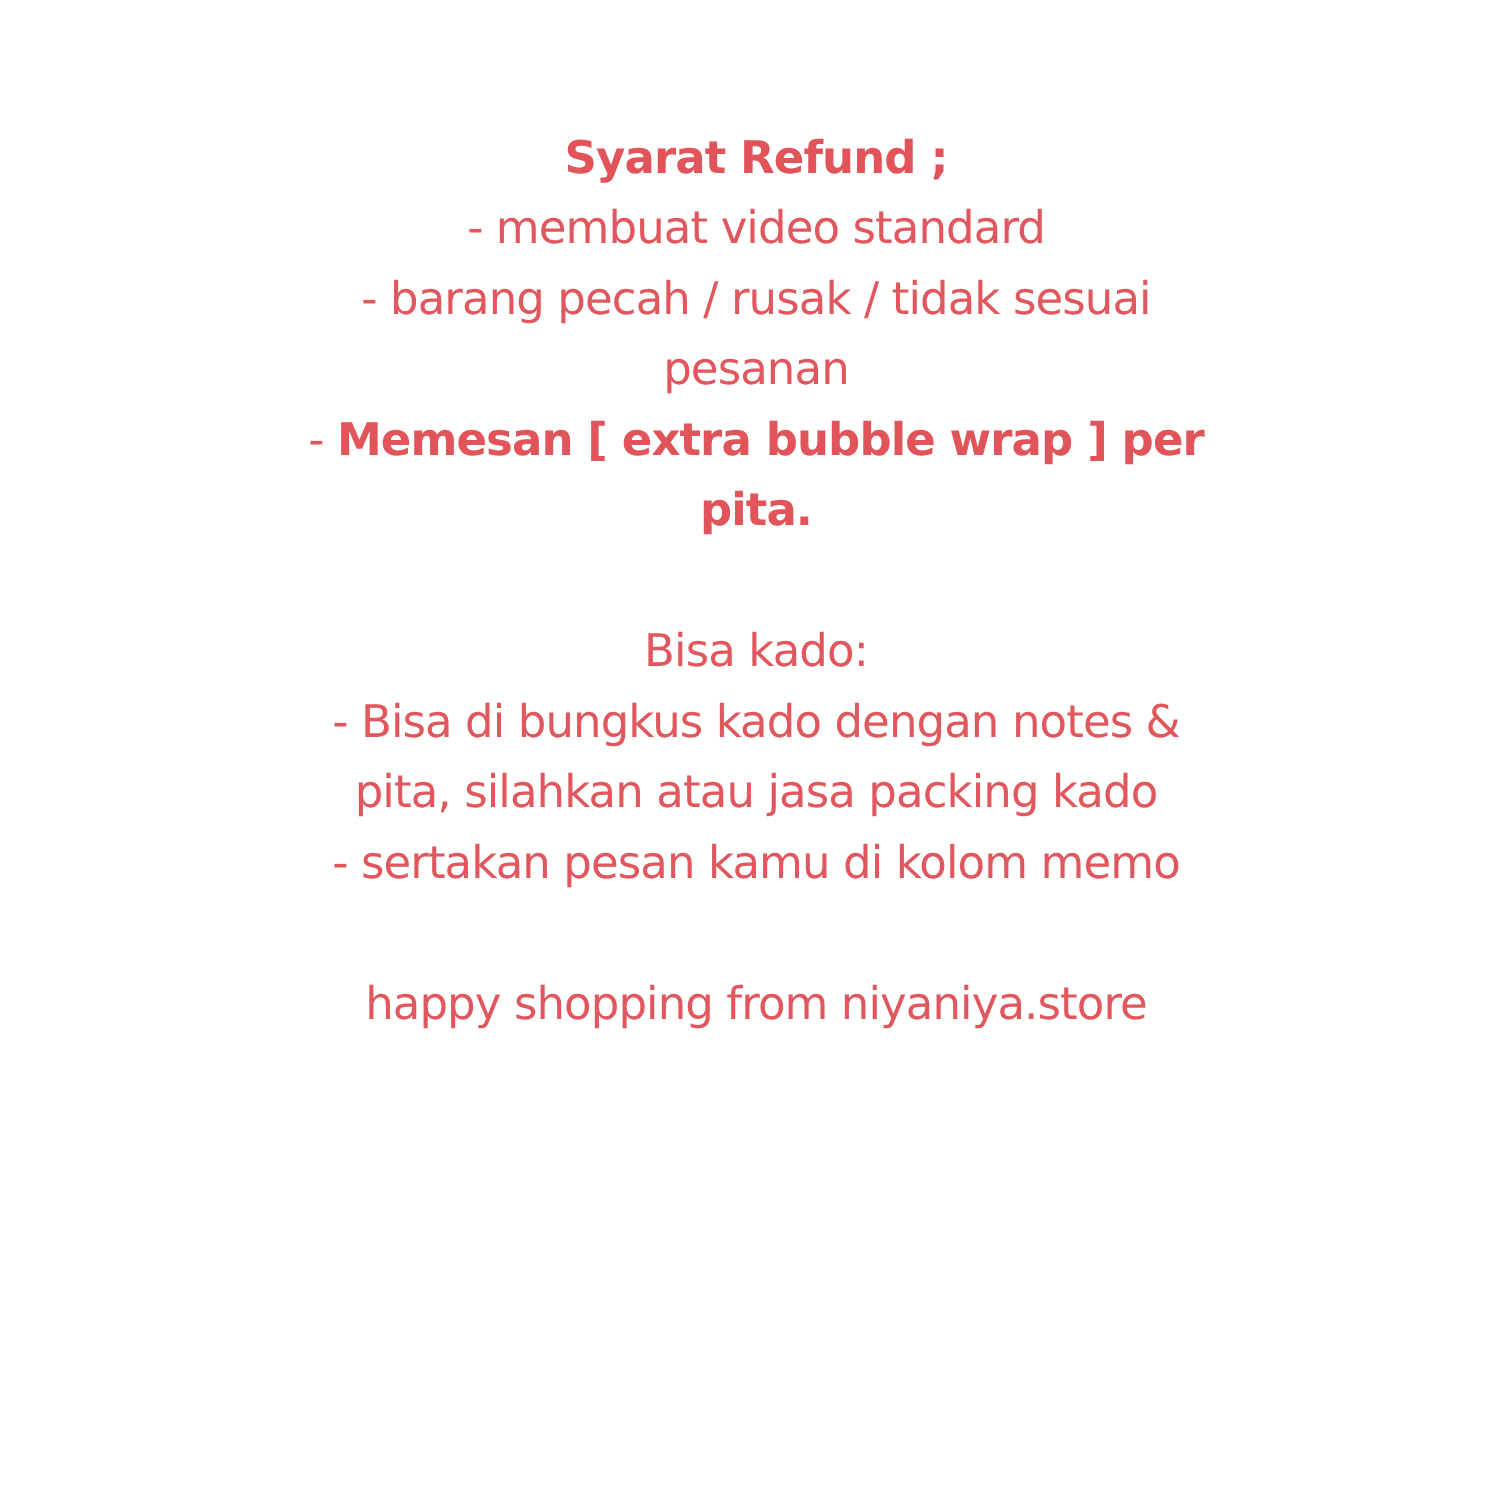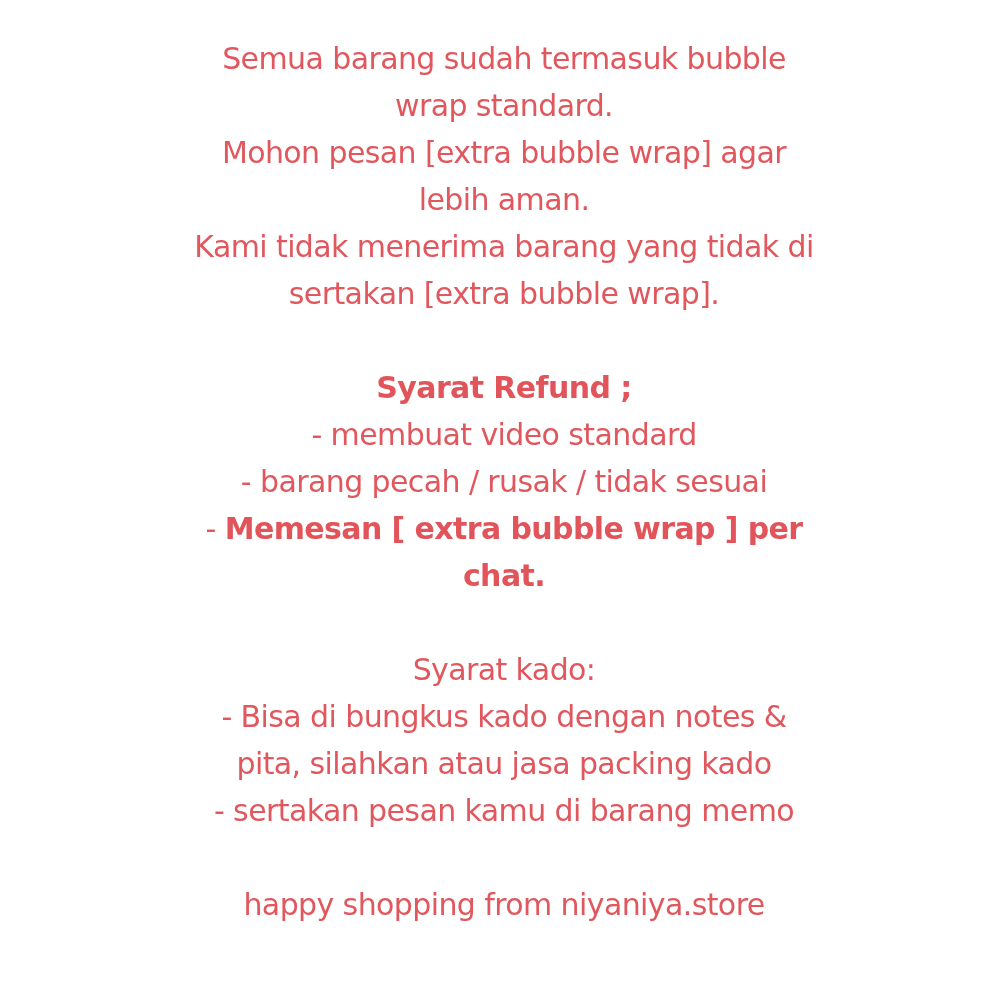--- a/index.html
+++ b/index.html
@@ -35,44 +35,37 @@
     }
     .bold {
       font-weight: bold;
       color: #e0545a;
     }
   </style>
 </head>
 <body>
 
 <div class="doc">
-  <div>
-    <span class="line">Semua barang sudah termasuk bubble</span>
-    <span class="line">wrap standard.</span>
-    <span class="line">Mohon pesan [extra bubble wrap] agar</span>
-    <span class="line">lebih aman.</span>
-    <span class="line">Kami tidak menerima barang yang tidak di</span>
-    <span class="line">sertakan [extra bubble wrap].</span>
-  </div>
 
   <span class="blank"></span>
 
   <div>
     <span class="line bold">Syarat Refund ;</span>
     <span class="line">- membuat video standard</span>
     <span class="line">- barang pecah / rusak / tidak sesuai</span>
+    <span class="line">pesanan</span>
     <span class="line"><span>- </span><span class="bold">Memesan [ extra bubble wrap ] per</span></span>
-    <span class="line bold">chat.</span>
+    <span class="line bold">pita.</span>
   </div>
 
   <span class="blank"></span>
 
   <div>
-    <span class="line">Syarat kado:</span>
+    <span class="line">Bisa kado:</span>
     <span class="line">- Bisa di bungkus kado dengan notes &amp;</span>
     <span class="line">pita, silahkan atau jasa packing kado</span>
-    <span class="line">- sertakan pesan kamu di barang memo</span>
+    <span class="line">- sertakan pesan kamu di kolom memo</span>
   </div>
 
   <span class="blank"></span>
 
   <span class="line">happy shopping from niyaniya.store</span>
 </div>
 
 </body></html>

